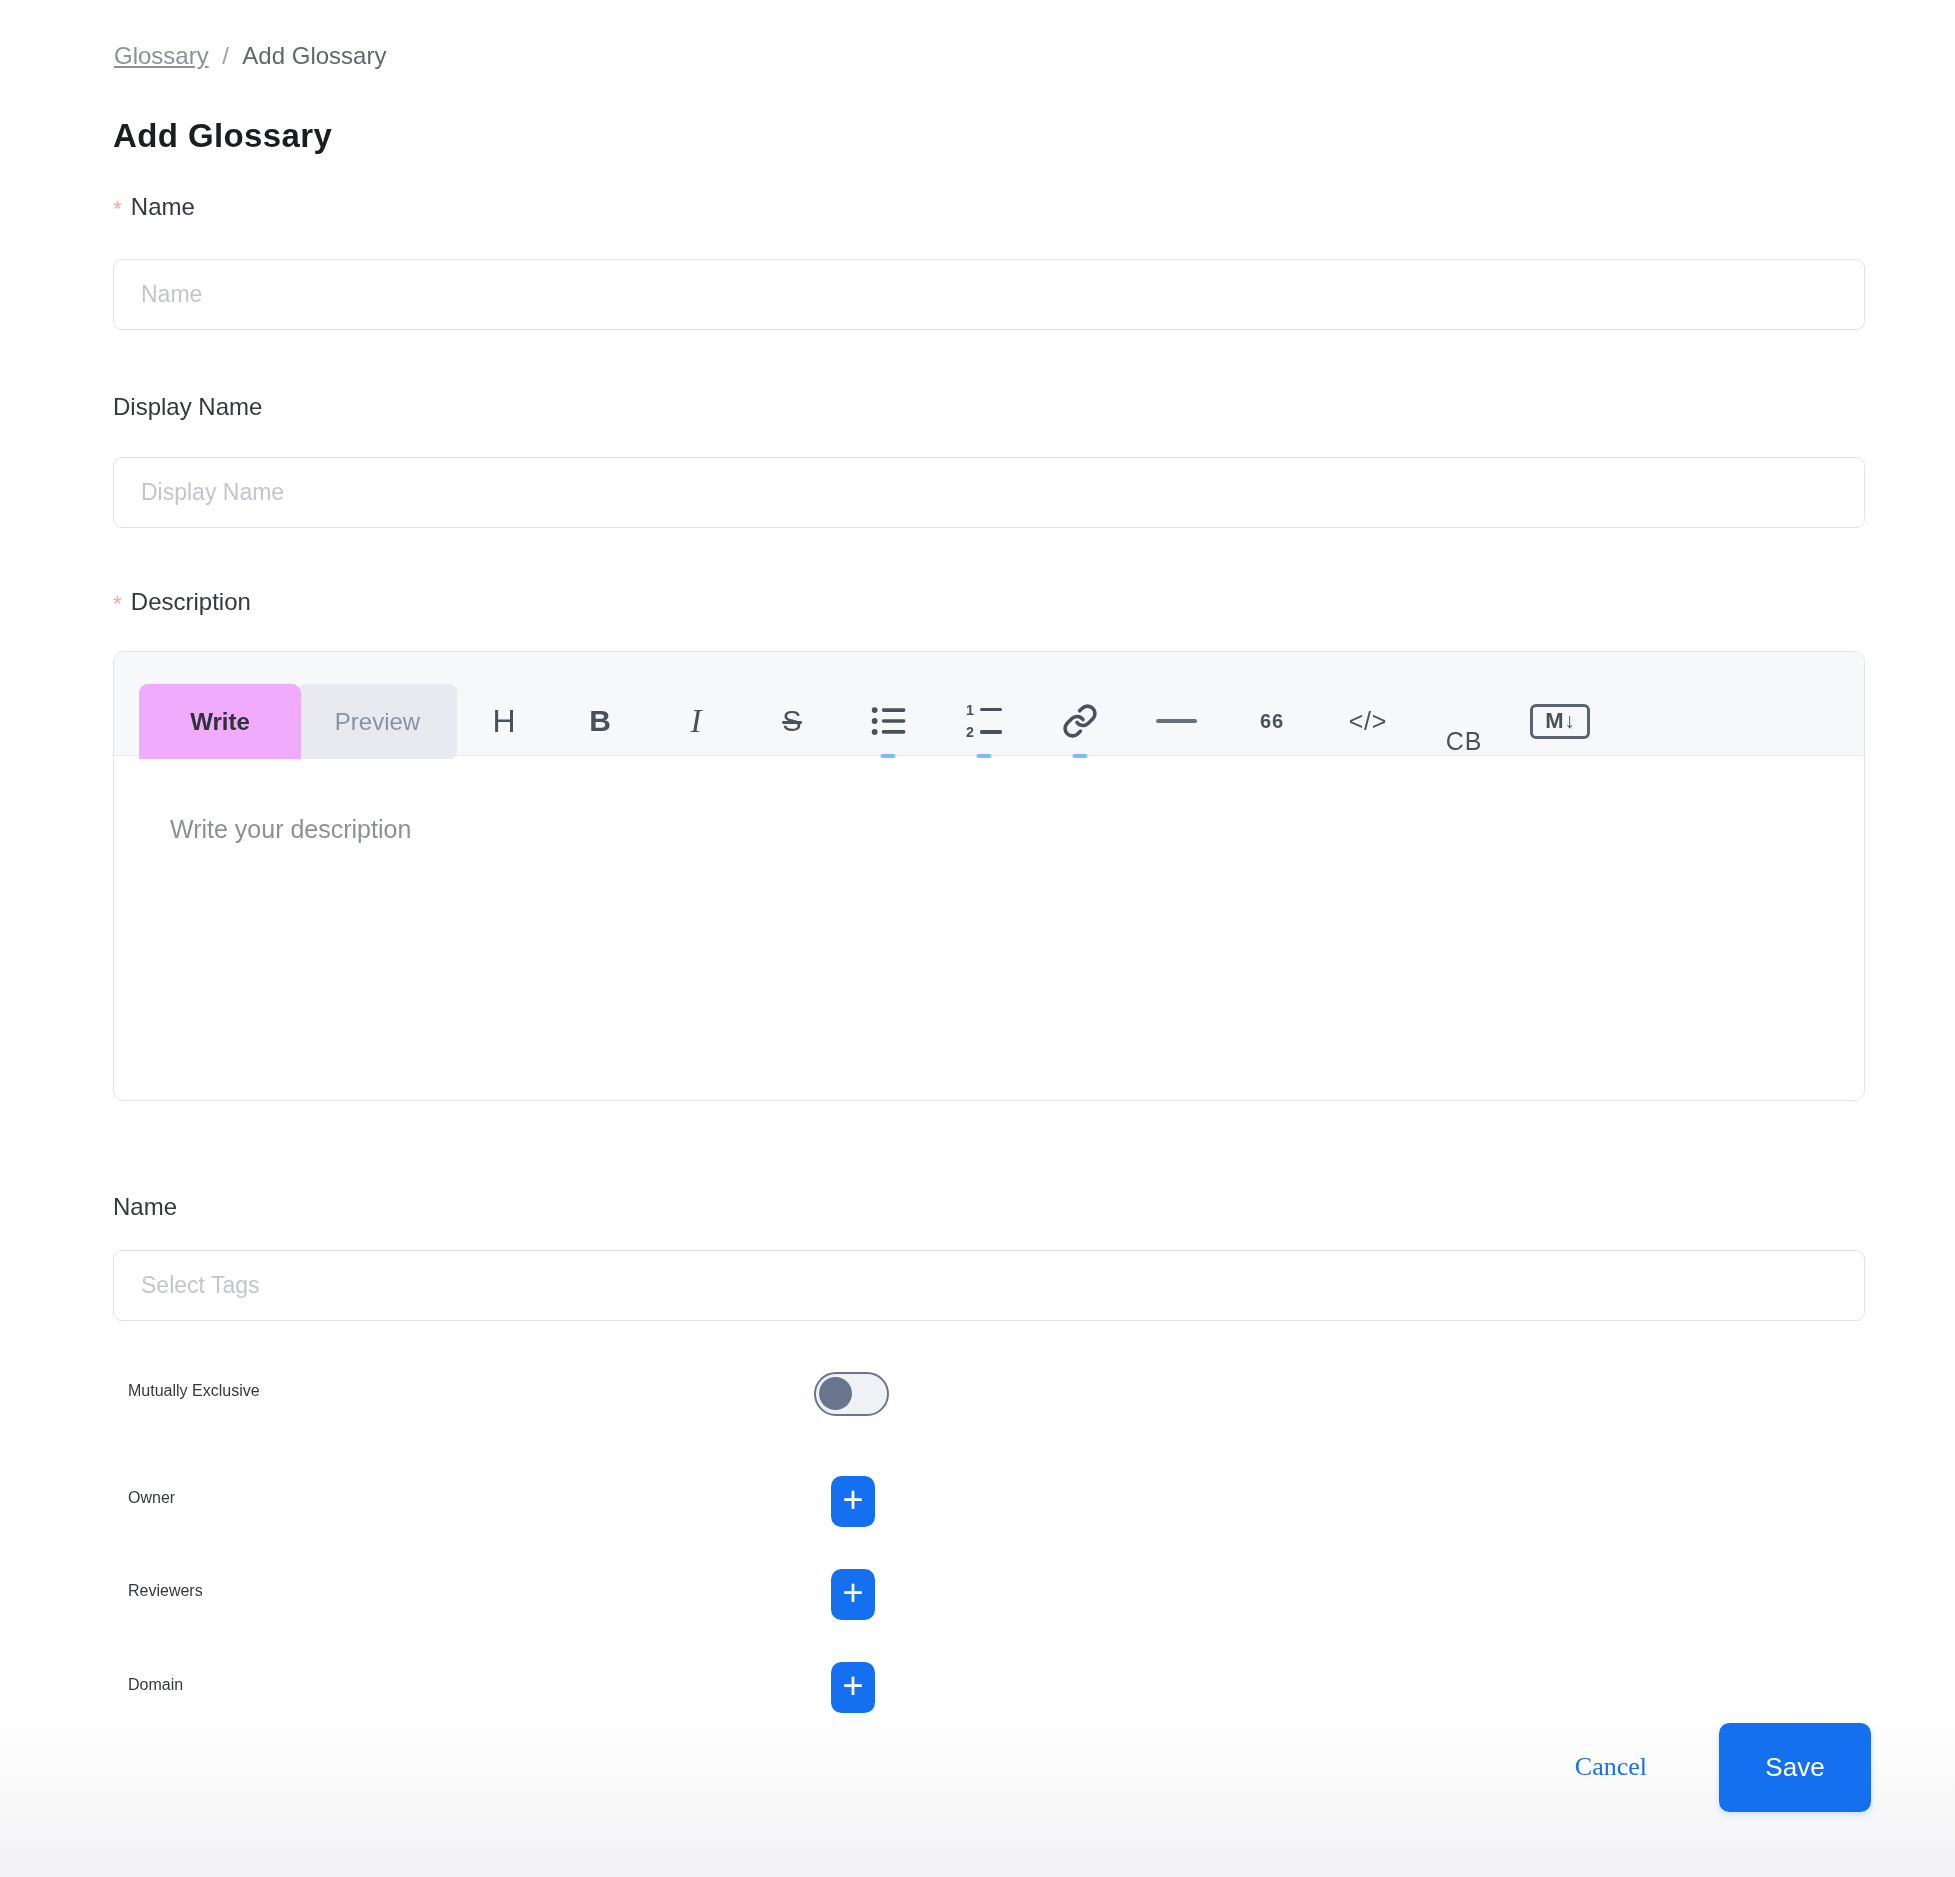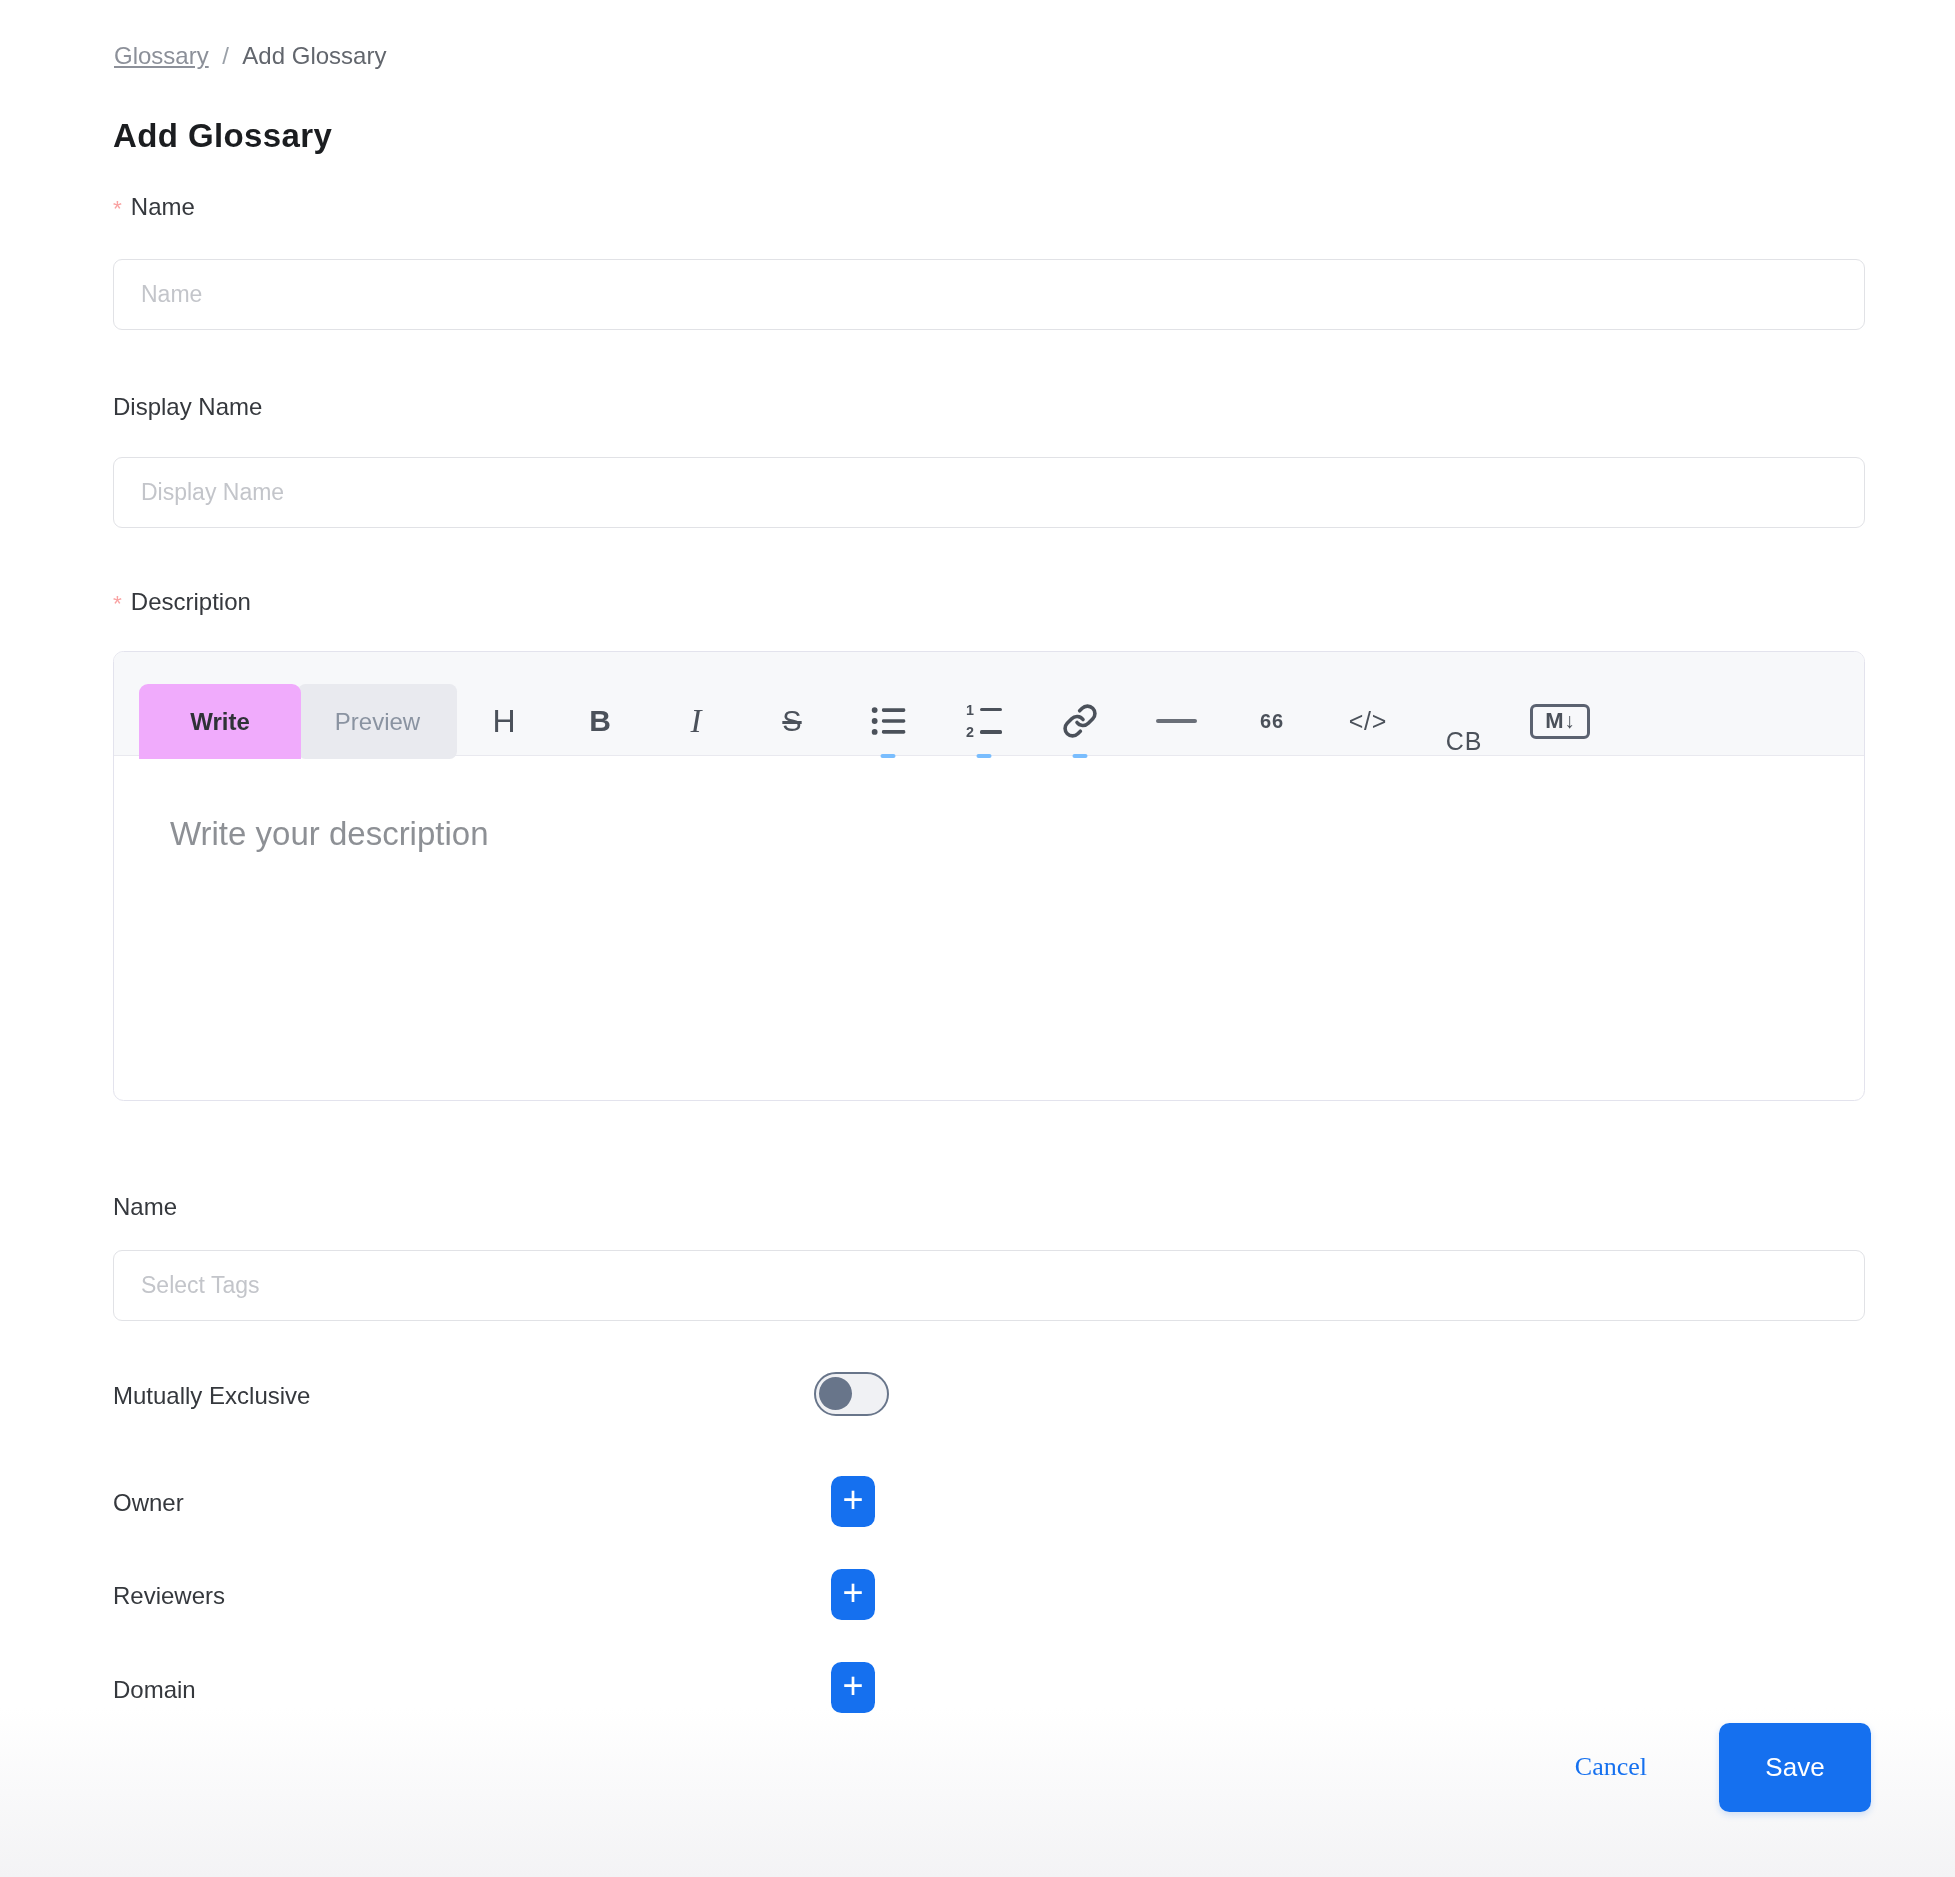--- a/index.html
+++ b/index.html
@@ -60,27 +60,27 @@
   .ic-md{ width:60px; height:35px; border:3px solid #5b6270; border-radius:6px; display:flex; align-items:center; justify-content:center; gap:0.8px;}
   .ic-md .m{ font-size:22px; font-weight:700;}
   .ic-md .a{ font-size:21px; font-weight:700;}
   .ol-rows{ display:flex; flex-direction:column; gap:6.8px;}
   .ol-row{ display:flex; align-items:center; gap:5.3px;}
   .ol-num{ font-size:14.3px; font-weight:700; width:9px; text-align:center; color:#4b515a;}
   .ol-bar{ width:22.6px; height:3.8px; background:#4b515a; border-radius:1.5px;}
   .editor-body{ position:relative; height:341px; border-radius:0 0 9px 9px; overflow:hidden;}
   .editor-textarea{
     width:100%; height:100%; border:none; outline:none; resize:none;
-    font-family:"Liberation Sans",sans-serif; font-size:33px; color:#34373c;
+    font-family:"Liberation Sans",sans-serif; font-size:25px; color:#34373c;
     padding:59px 56px; background:transparent;
   }
   .editor-textarea::placeholder{ color:#8d9095; }
 
   
-  .row-label{ position:absolute; left:113px; font-size:24px; color:#35383d;}
+  .row-label{ position:absolute; left:128px; font-size:16px; color:#35383d;}
   #lbl-me{ top:1382px;} #lbl-owner{ top:1489px;} #lbl-reviewers{ top:1582px;} #lbl-domain{ top:1676px;}
 
   .toggle{
     position:absolute; left:814px; top:1372px; width:75px; height:44px;
     border:2.3px solid #68758a; border-radius:22.6px; background:#f0f1f4; cursor:pointer;
   }
   .toggle-knob{
     position:absolute; left:3px; top:3px; width:33px; height:33px;
     border-radius:50%; background:#68758a;
   }

